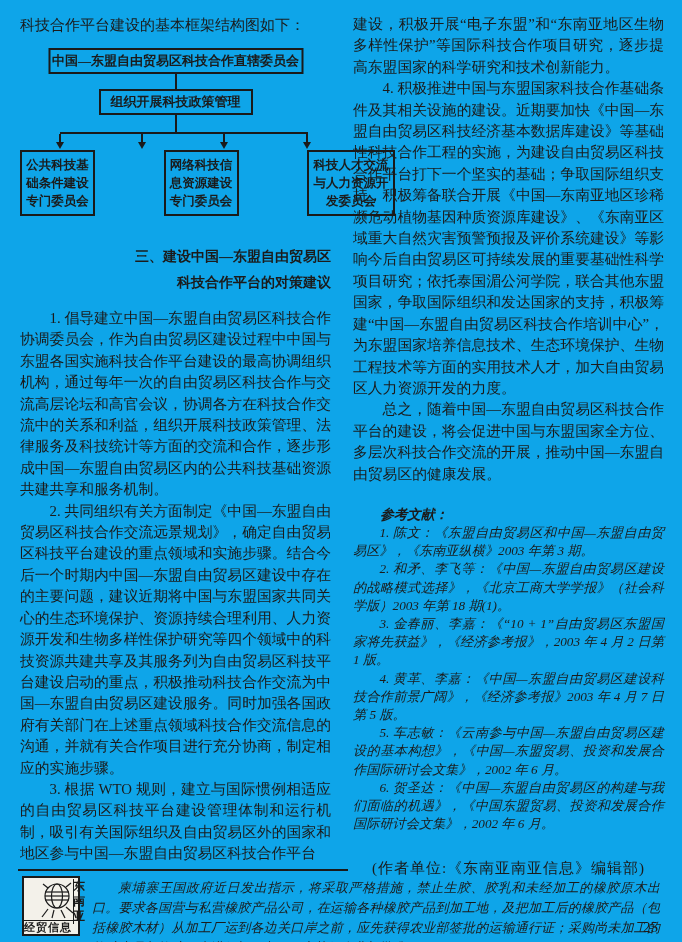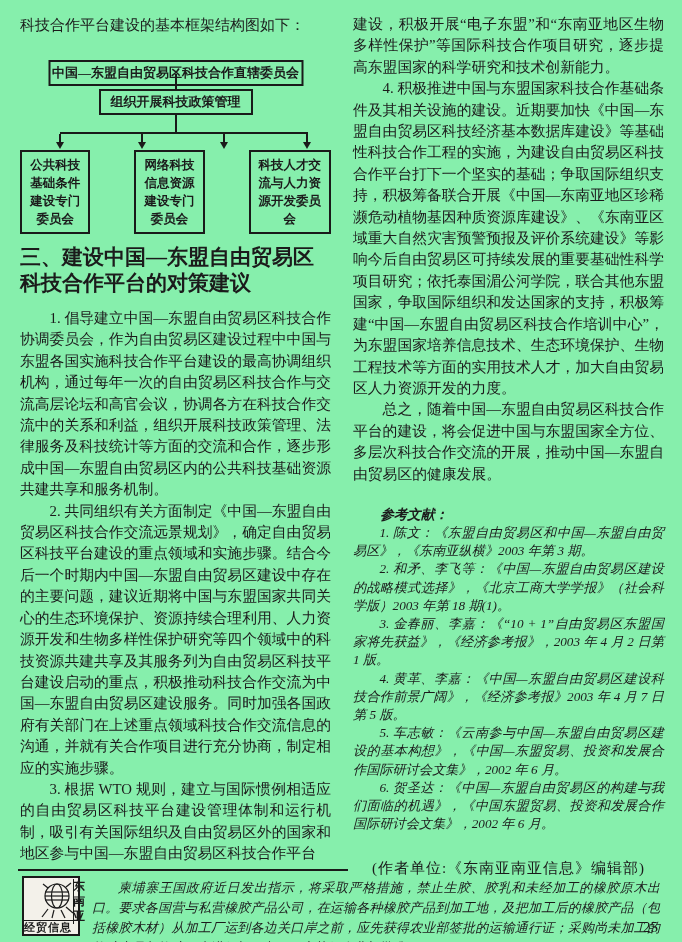--- a/index.html
+++ b/index.html
@@ -1,48 +1,48 @@
 <!DOCTYPE html>
 <html><head>
 <meta charset="utf-8">
 <style>
   * { margin:0; padding:0; box-sizing:border-box; }
   html,body { background:#888; }
   .page {
     position:relative; width:682px; height:942px; margin:0 auto;
-    background:#86efac; color:#1b1b1b; overflow:hidden;
+    background:#0ea5e9; color:#1b1b1b; overflow:hidden;
     font-family:"Liberation Serif","DejaVu Serif",serif;
   }
   .cols { position:absolute; left:20px; top:14px; width:644px; display:flex; gap:22px; }
   .col { width:311px; }
 
   .intro-line { font-size:15px; line-height:22px; text-align:justify; }
 
   
   .fc { position:relative; height:178px; margin-top:8px; }
   .fc .fbox { position:absolute; border:2px solid #1a1a1a; font-weight:bold; text-align:center; background:transparent; }
-  .fc-root { top:16px; left:50%; transform:translateX(-50%); white-space:nowrap; font-size:13px; line-height:18px; padding:2px 2px; }
+  .fc-root { top:4px; left:50%; transform:translateX(-50%); white-space:nowrap; font-size:13px; line-height:18px; padding:2px 2px; }
   .fc-sec  { top:45px; left:50%; transform:translateX(-50%); white-space:nowrap; font-size:13px; line-height:18px; padding:2px 10px; }
   .fc-line { position:absolute; background:#1a1a1a; }
   .v1 { left:50%; margin-left:-1px; top:30px; width:2px; height:15px; }
   .v2 { left:50%; margin-left:-1px; top:71px; width:2px; height:17px; }
   .hbar { top:88px; left:40px; width:248px; height:2px; }
   .stem { top:90px; width:2px; height:9px; }
   .s1 { left:39px; } .s2 { left:121px; } .s3 { left:203px; } .s4 { left:286px; }
   .arrow { position:absolute; top:98px; width:0; height:0;
            border-left:4px solid transparent; border-right:4px solid transparent;
            border-top:7px solid #1a1a1a; }
   .a1 { left:36px; } .a2 { left:118px; } .a3 { left:200px; } .a4 { left:283px; }
-  .fc-row { position:absolute; top:106px; left:0; width:311px; display:flex; justify-content:space-between;gap:44px; }
+  .fc-row { position:absolute; top:106px; left:0; width:375px; display:flex; justify-content:space-between;gap:44px; }
   .fc-child { border:2px solid #1a1a1a; font-weight:bold; font-size:12.5px; line-height:18px;
               padding:4px 3px; text-align:center; }
   .c1,.c2 { width:75px; } .c3 { width:88px; } .c4 { width:72px; }
 
   
-  .sec-heading { margin-top:22px; text-align:left; font-weight:bold; font-size:21px; line-height:26px; }
+  .sec-heading { margin-top:22px; text-align:right; font-weight:bold; font-size:14px; line-height:26px; }
   .para { font-size:14.8px; line-height:21.4px; text-align:justify; text-indent:2em; }
   .para.noindent { text-indent:0; }
   .mt { margin-top:12px; }
 
   
   .refs { margin-top:20px; font-style:italic; }
   .refs-heading { font-size:13.6px; line-height:19px; font-weight:bold; text-indent:2em; }
   .ref-item { font-size:13.2px; line-height:18.2px; text-align:justify; text-indent:2em; }
   .author-line { margin-top:26px; text-align:center; font-size:15px; letter-spacing:1px; }
 

